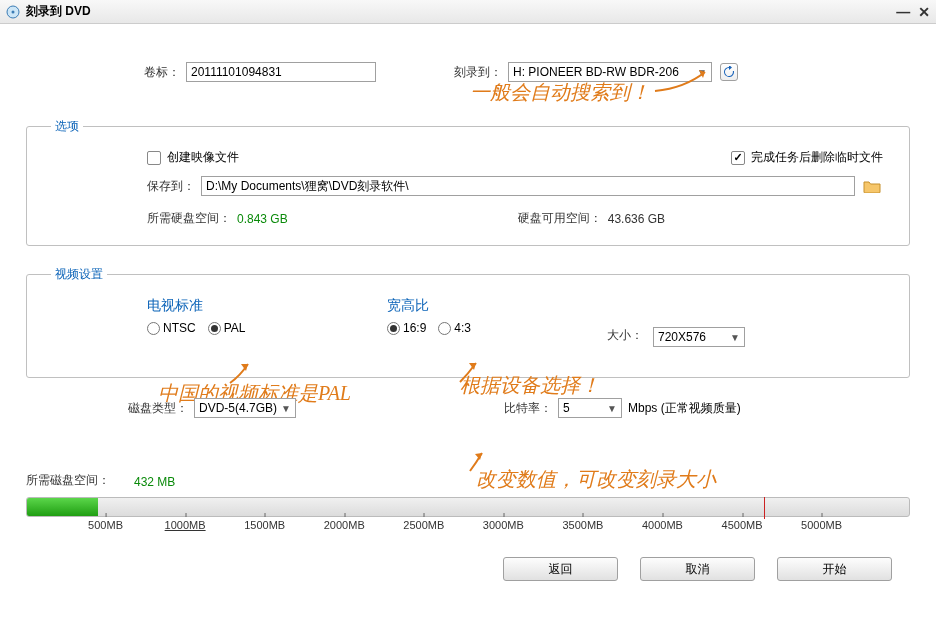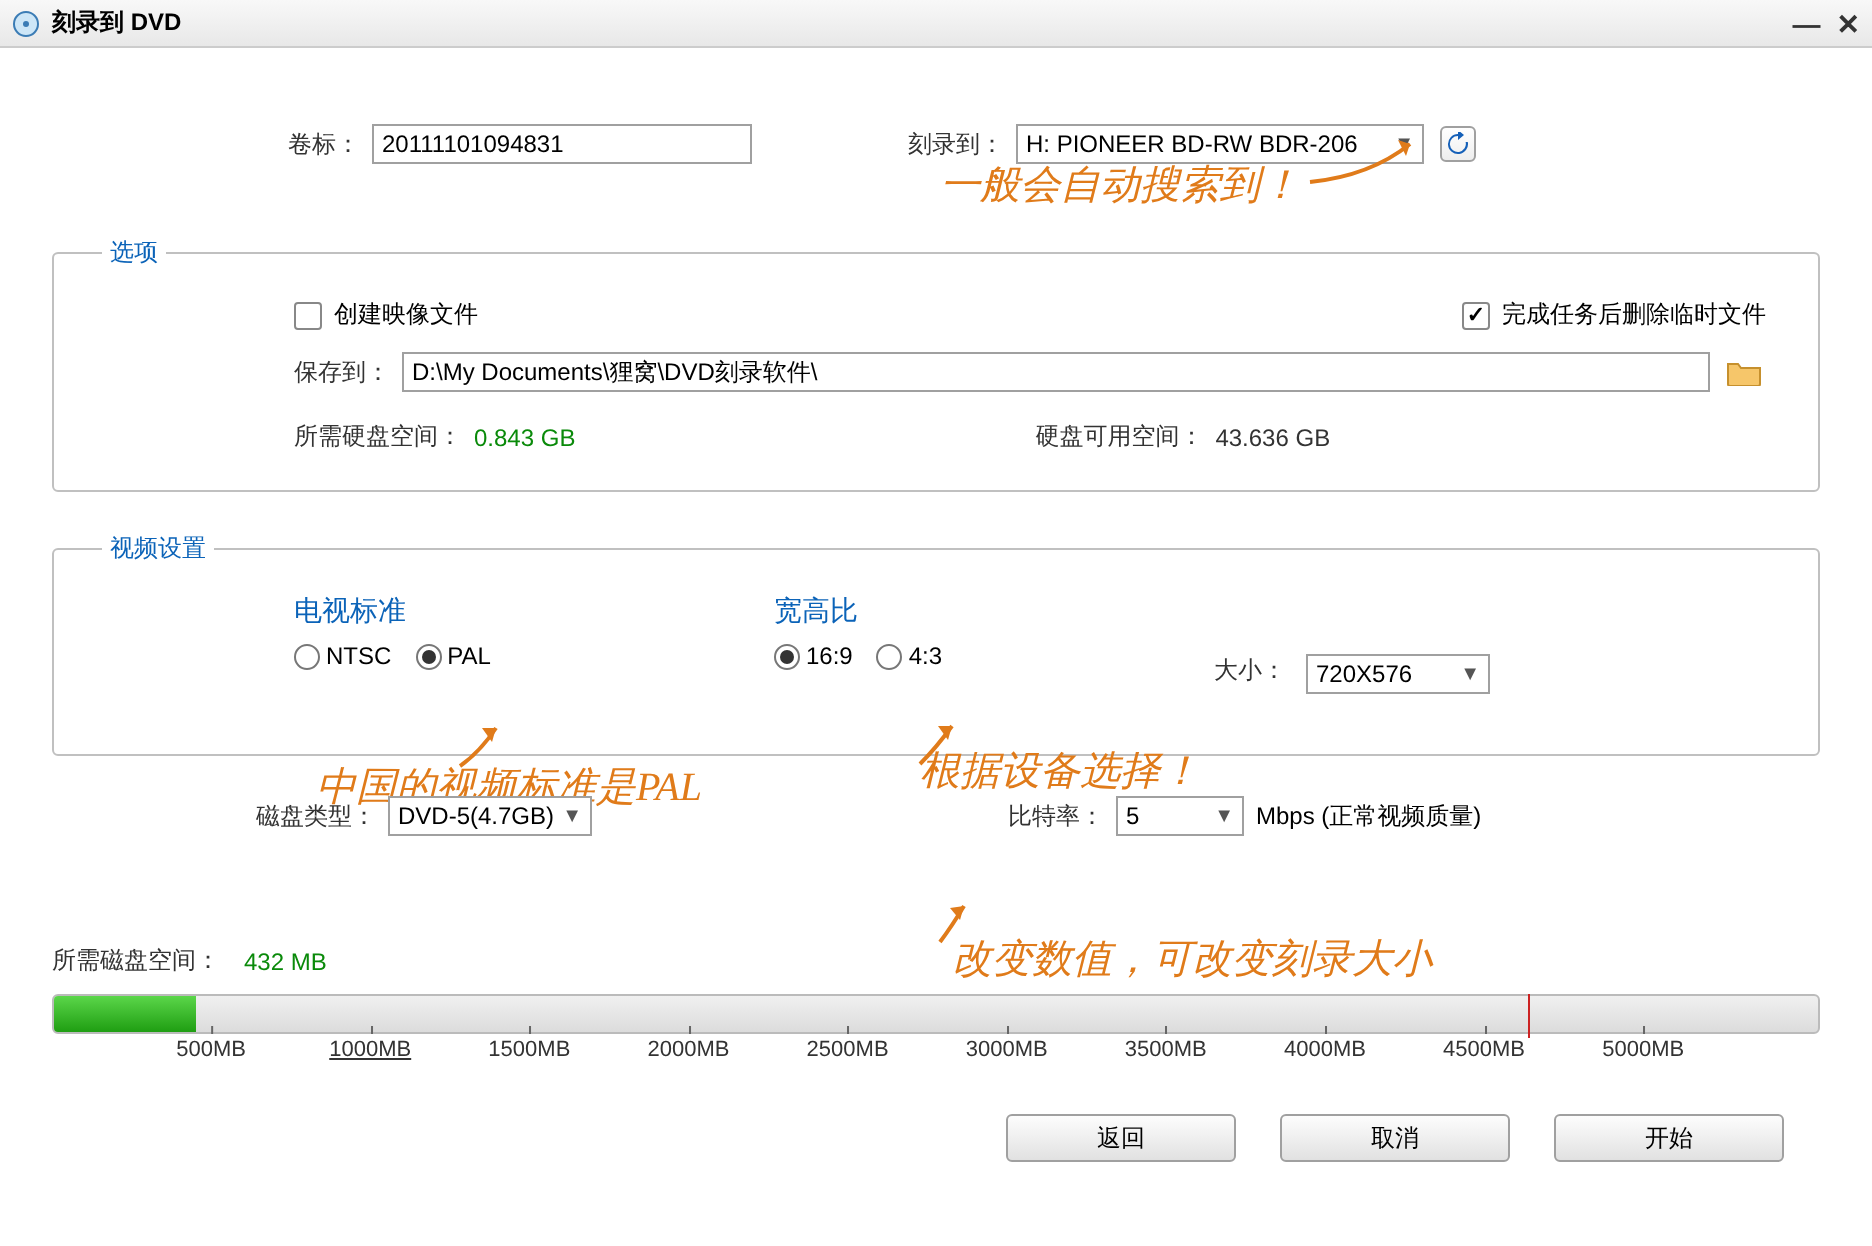--- a/index.html
+++ b/index.html
@@ -135,21 +135,21 @@
     .vg-col2 { width: 220px; }
     .vg-col3 { display: flex; align-items: flex-start; gap: 10px; margin-top: 30px;}
     .size-select { width: 92px; }
 
     .bottom-row { display: flex; align-items: center; padding: 0 8px 0 102px; margin-top: 12px; margin-bottom: 10px; position: relative;}
     .disc-type-select { width: 102px; margin-left: 6px;}
     .bitrate-label { margin-left: 208px; }
     .bitrate-select { width: 64px; margin-left: 6px;}
     .bitrate-unit { margin-left: 6px; }
 
-    .req-space-row { display: flex; align-items: center; gap: 6px; padding: 4px 0;}
+    .req-space-row { display: flex; align-items: flex-end; gap: 18px; padding: 4px 0;}
     .progress-bar {
       height: 20px;
       background: linear-gradient(to bottom, #f0f0f0, #dcdcdc);
       border: 1px solid #bbb;
       border-radius: 3px;
       position: relative;
       margin-top: 4px;
       overflow: hidden;
     }
     .progress-fill {

